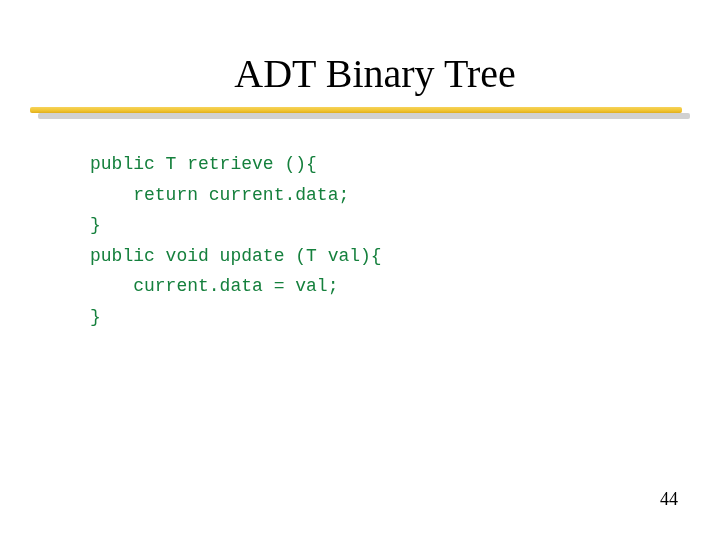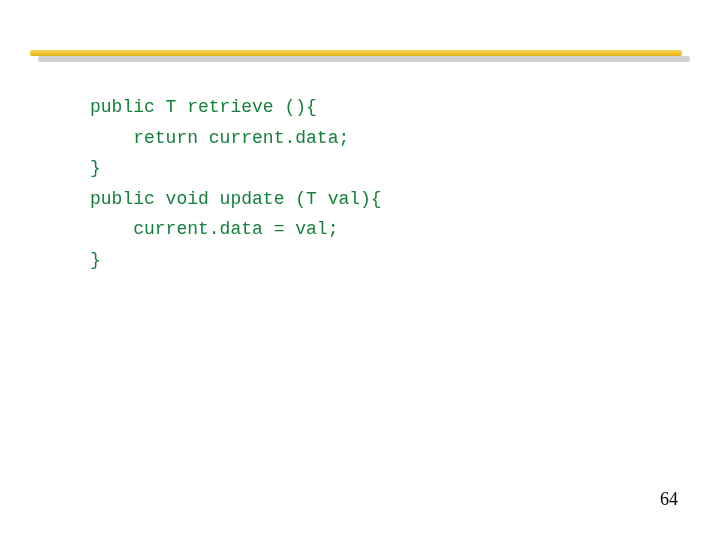--- a/index.html
+++ b/index.html
@@ -61,24 +61,25 @@
     bottom: 30px;
     font-family: "Times New Roman", Times, serif;
     font-size: 18px;
     color: #000;
   }
 </style>
 </head>
 <body>
 
 <div class="slide">
+  <h1 class="title">ADT Binary Tree</h1>
   <div class="underline-wrap">
     <div class="underline-shadow"></div>
     <div class="underline"></div>
   </div>
   <div class="code-block"><span>public T retrieve (){</span>
 <span>    return current.data;</span>
 <span>}</span>
 <span>public void update (T val){</span>
 <span>    current.data = val;</span>
 <span>}</span></div>
-  <div class="page-number">64</div>
+  <div class="page-number">44</div>
 </div>
 
 </body></html>

